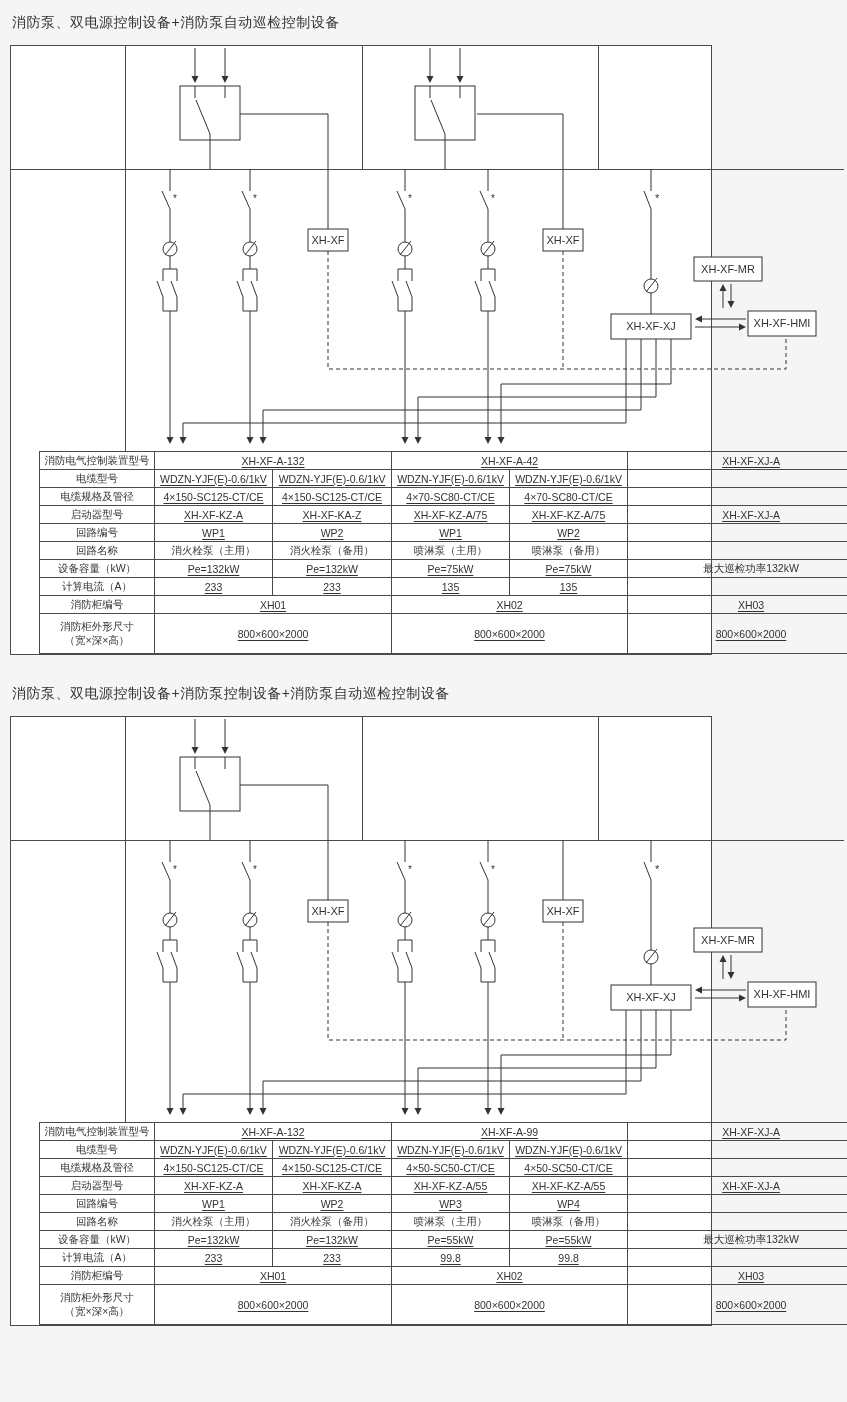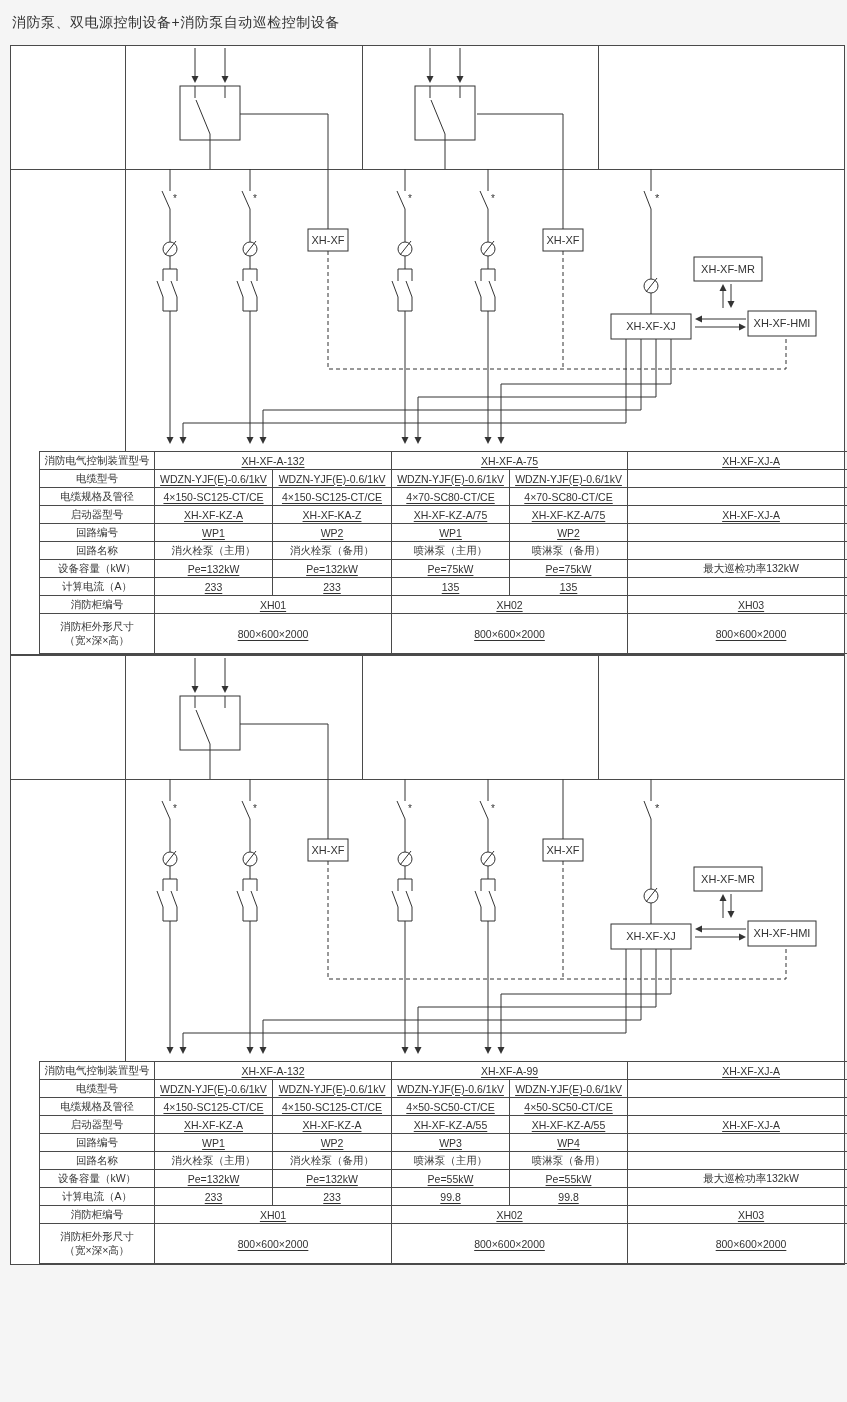--- a/index.html
+++ b/index.html
@@ -1,21 +1,21 @@
 <!DOCTYPE html>
 <html><head>
 <meta charset="utf-8">
 <style>
   * { box-sizing: border-box; margin: 0; padding: 0; }
   html, body { background: #f5f5f5; }
   body {
     width: 847px; height: 1402px; overflow: hidden;
     font-family: "Liberation Sans", sans-serif; color: #333;
   }
-  .section { margin-left: 10px; width: 835px; }
+  .section { margin-left: 10px; width: 702px; }
   .section-title { font-size: 14px; color: #333; padding: 14px 2px 13px; letter-spacing: .5px; }
   .section + .section .section-title { padding-top: 30px; }
   .panel { background: #fff; border: 1px solid #4a4a4a; }
   .diagram svg { display: block; }
   .diagram line, .diagram polyline, .diagram path { stroke: #333; stroke-width: 1; fill: none; }
   .diagram rect { stroke: #333; stroke-width: 1; fill: #fff; }
   .diagram circle { stroke: #333; stroke-width: 1; fill: #fff; }
   .diagram text { fill: #333; font-size: 11px; font-family: "Liberation Sans", sans-serif; }
   .diagram .divider { stroke: #4a4a4a; }
   table.spec { border-collapse: collapse; table-layout: fixed; width: 100%; font-size: 10.5px; color: #333; margin-left: 28px; }
@@ -161,21 +161,21 @@
           <col style="width:118px">
           <col style="width:119px">
           <col style="width:118px">
           <col style="width:118px">
           <col style="width:247px">
       </colgroup>
       <tbody>
         <tr>
           <td class="lbl">消防电气控制装置型号</td>
           <td class="u" colspan="2">XH-XF-A-132</td>
-          <td class="u" colspan="2">XH-XF-A-75</td>
+          <td class="u" colspan="2">XH-XF-A-42</td>
           <td class="u">XH-XF-XJ-A</td>
         </tr>
         <tr>
           <td class="lbl">电缆型号</td>
           <td class="u">WDZN-YJF(E)-0.6/1kV</td>
           <td class="u">WDZN-YJF(E)-0.6/1kV</td>
           <td class="u">WDZN-YJF(E)-0.6/1kV</td>
           <td class="u">WDZN-YJF(E)-0.6/1kV</td>
           <td></td>
         </tr>
@@ -241,20 +241,21 @@
           <td class="u" colspan="2">800×600×2000</td>
           <td class="u" colspan="2">800×600×2000</td>
           <td class="u">800×600×2000</td>
         </tr>
       </tbody>
     </table>
   </div>
 </div>
 
 <div class="section">
+  <div class="section-title">消防泵、双电源控制设备+消防泵控制设备+消防泵自动巡检控制设备</div>
   <div class="panel">
     <div class="diagram">
       <svg width="833" height="405" viewBox="0 0 833 405">
         <line class="divider" x1="114.5" y1="0" x2="114.5" y2="405"></line>
         <line class="divider" x1="0" y1="123.5" x2="833" y2="123.5"></line>
         <line class="divider" x1="351.5" y1="0" x2="351.5" y2="123"></line>
         <line class="divider" x1="587.5" y1="0" x2="587.5" y2="123"></line>
 
         <use href="#sym-ats" x="169" y="0"></use>
         <polyline points="229,68 317,68 317,183"></polyline>

